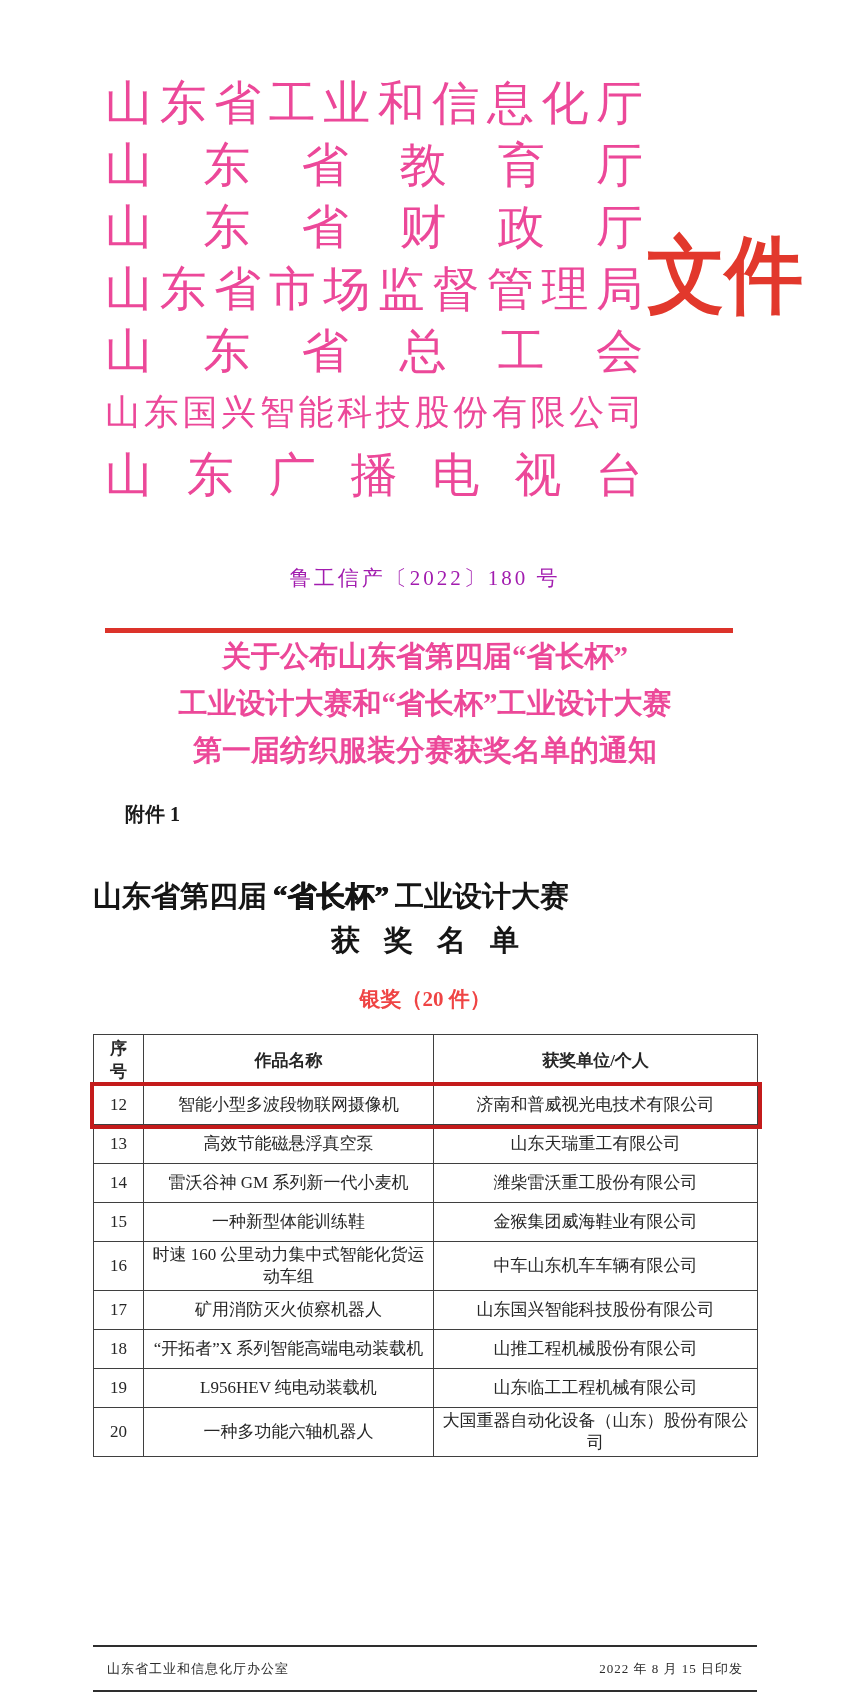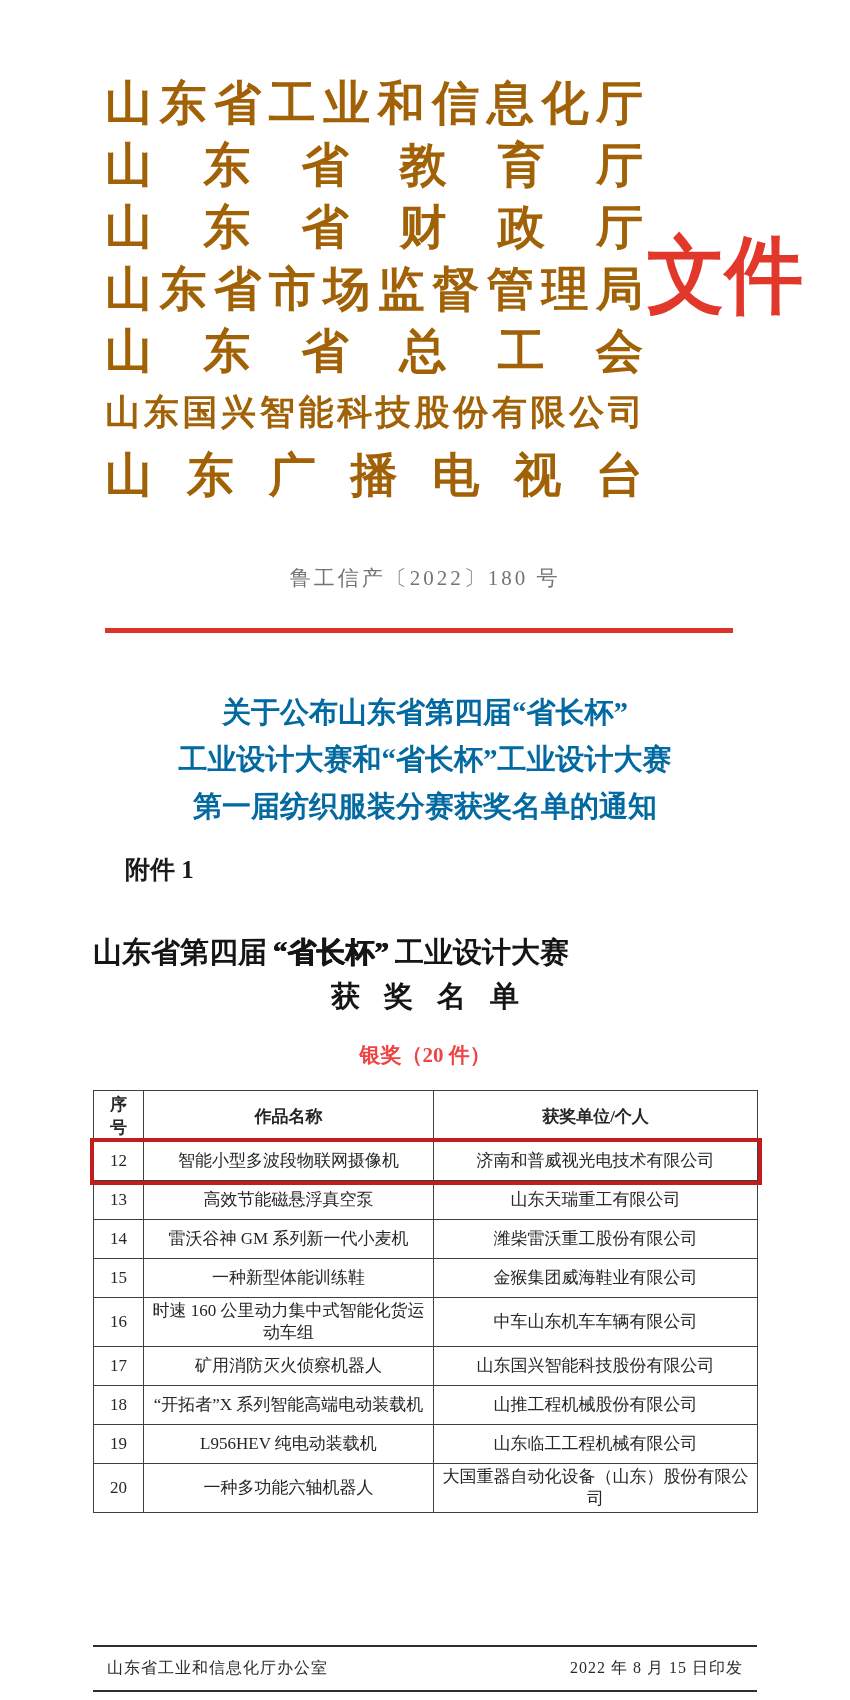--- a/index.html
+++ b/index.html
@@ -13,22 +13,22 @@
   .page { width: 850px; height: 1700px; padding: 0 93px; position: relative; }
 
   
   .agency-block {
     position: relative;
     margin-top: 72px;
     margin-left: 12px;
     width: 538px;
   }
   .agency-line {
-    color: #a16207;
-    font-weight: bold;
+    color: #ec4899;
+    font-weight: normal;
     font-size: 47px;
     line-height: 62px;
     height: 62px;
     text-align: justify;
     text-align-last: justify;
     text-justify: inter-character;
     overflow: hidden;
   }
   .agency-line.compact { font-size: 35px; }
   .wenjian {
@@ -43,43 +43,42 @@
     white-space: nowrap;
     transform: scaleY(1.08);
   }
 
   .doc-number {
     margin-top: 56px;
     text-align: center;
     font-size: 21px;
     line-height: 32px;
     letter-spacing: 3px;
-    color: #737373;
+    color: #a21caf;
   }
 
   .red-rule {
     margin: 34px 0 0 12px;
     width: 628px;
     height: 5px;
     background: #dc332a;
   }
 
   .doc-title {
-    margin-top: 56px;
     text-align: center;
     font-weight: bold;
     font-size: 29px;
     line-height: 47px;
-    color: #0369a1;
+    color: #ec4899;
   }
 
   .attachment {
     margin-top: 26px;
     margin-left: 32px;
-    font-size: 25px;
+    font-size: 20px;
     line-height: 28px;
     font-weight: bold;
     color: #1a1a1a;
   }
 
   .section-title {
     margin-top: 46px;
     text-align: left;
     font-size: 29px;
     line-height: 44px;
@@ -133,21 +132,21 @@
 
   
   .footer { position: absolute; left: 93px; right: 93px; top: 1573px; }
   .footer-rule { height: 2px; background: #2e2e2e; }
   .footer-body {
     display: flex;
     justify-content: space-between;
     align-items: center;
     height: 43px;
     padding: 0 14px;
-    font-size: 16px;
+    font-size: 13px;
     letter-spacing: 1px;
     color: #2a2a2a;
   }
 </style>
 </head>
 <body>
 
 <div class="page">
 
   <div class="agency-block">

